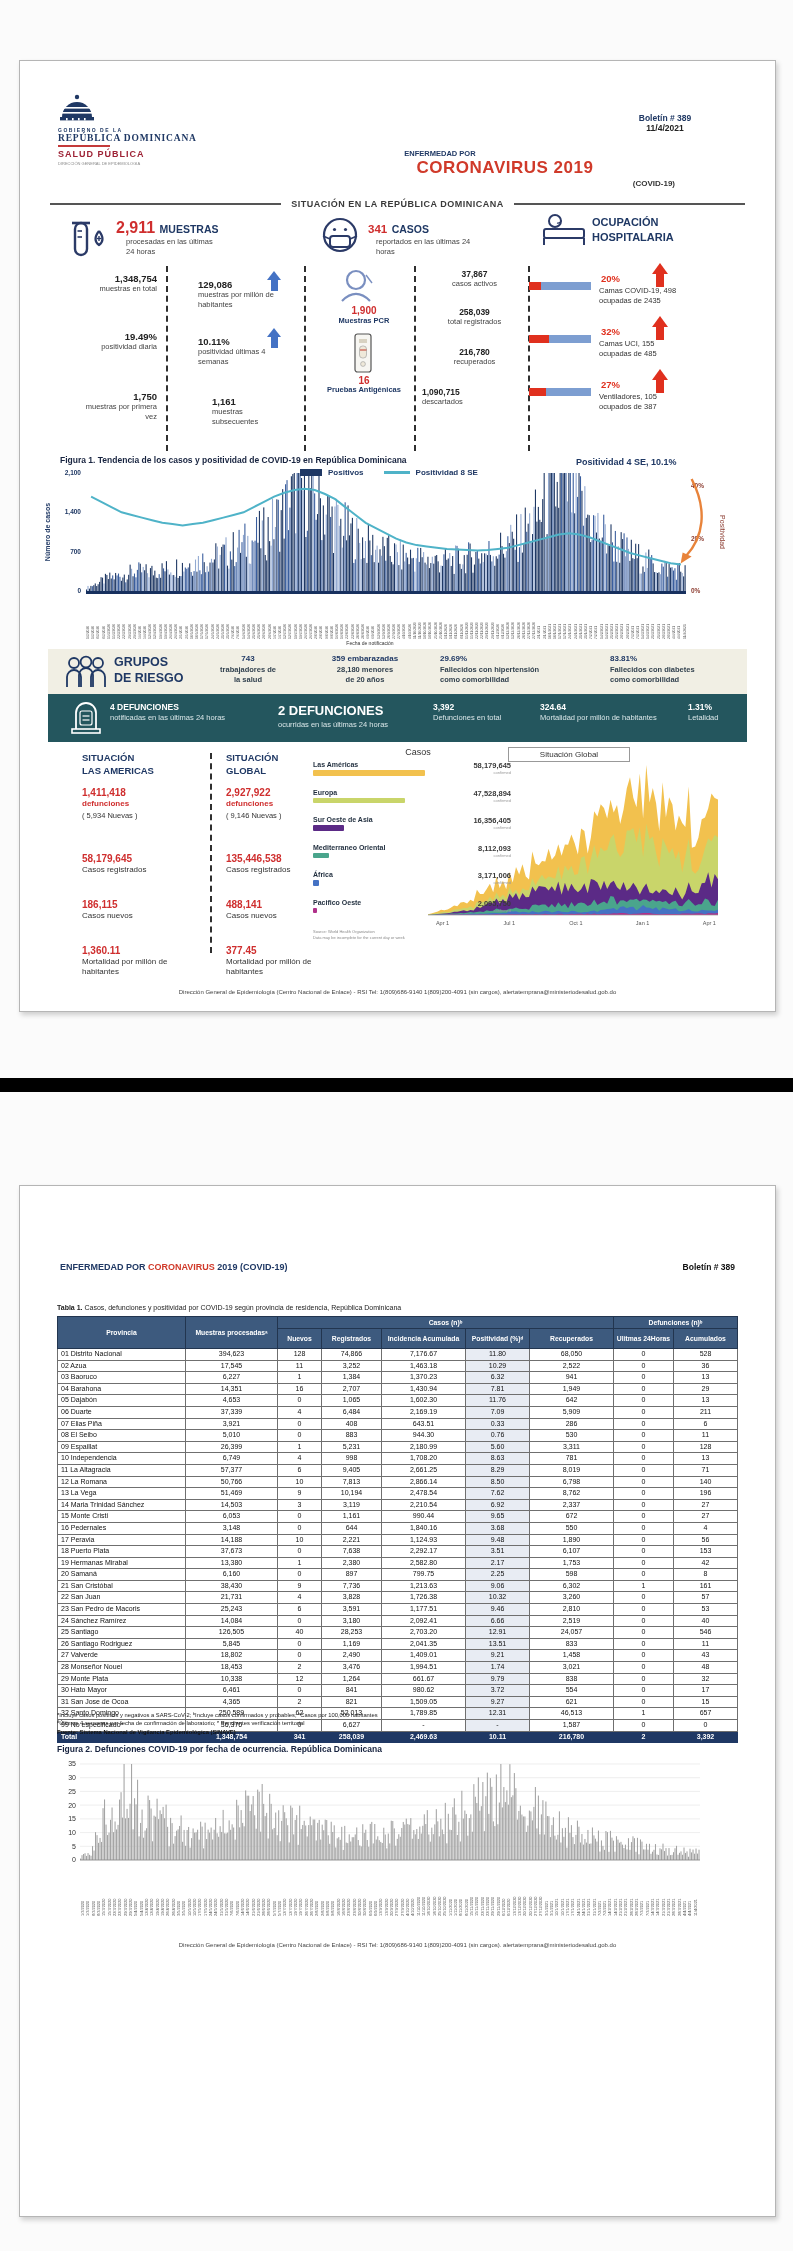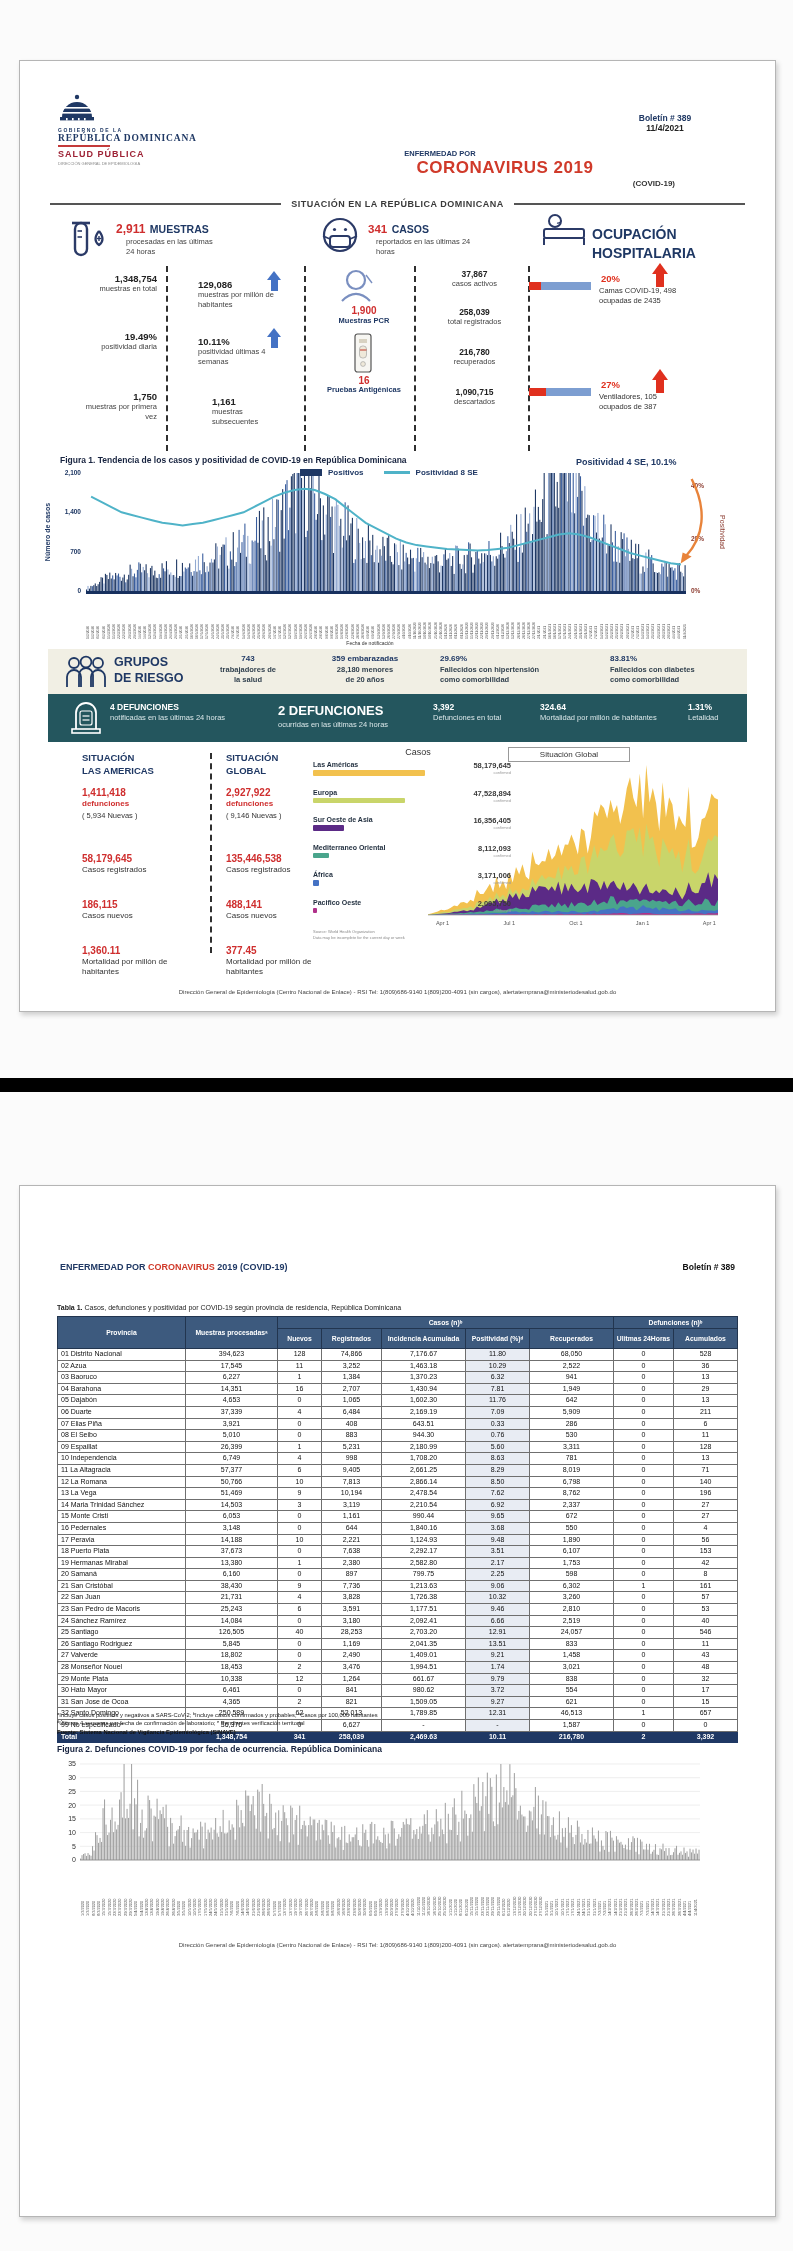--- a/index.html
+++ b/index.html
@@ -94,21 +94,21 @@
   <svg class="abs" style="left:48px;top:156px" width="42" height="46" viewBox="0 0 42 46">
     <rect x="7" y="6" width="12" height="32" rx="6" fill="none" stroke="#2b3a67" stroke-width="2.4"></rect>
     <line x1="4" y1="6" x2="22" y2="6" stroke="#2b3a67" stroke-width="2.6"></line>
     <line x1="9.5" y1="14" x2="14" y2="14" stroke="#2b3a67" stroke-width="1.6"></line>
     <line x1="9.5" y1="20" x2="14" y2="20" stroke="#2b3a67" stroke-width="1.6"></line>
     <path d="M31 14 q7 9 0 14 q-7 -5 0 -14" fill="none" stroke="#2b3a67" stroke-width="2.2"></path>
     <line x1="31" y1="19" x2="31" y2="24" stroke="#2b3a67" stroke-width="1.4"></line>
     <line x1="28.5" y1="21.5" x2="33.5" y2="21.5" stroke="#2b3a67" stroke-width="1.4"></line>
   </svg>
   <div class="abs" style="left:96px;top:158px;width:160px">
-    <span class="b red" style="font-size:12px">2,911</span>
+    <span class="b red" style="font-size:16px">2,911</span>
     <span class="b nav" style="font-size:10.5px">MUESTRAS</span>
     <div style="font-size:7.5px;color:#444;width:95px;margin-left:10px;line-height:1.3">procesadas en las últimas 24 horas</div>
   </div>
   <div class="abs" style="left:22px;top:212px;width:115px;text-align:right">
     <div class="b" style="font-size:9.5px;color:#222">1,348,754</div>
     <div style="font-size:7.5px;color:#444;line-height:1.3;width:80px;margin-left:35px">muestras en total</div>
   </div>
   <div class="abs" style="left:22px;top:270px;width:115px;text-align:right">
     <div class="b" style="font-size:9.5px;color:#222">19.49%</div>
     <div style="font-size:7.5px;color:#444;line-height:1.3;width:80px;margin-left:35px">positividad diaria</div>
@@ -178,44 +178,54 @@
           <div style="font-size:7.5px;color:#444">casos activos</div>
       </div>
       <div class="abs" style="top:38px;left:0;width:105px;text-align:center">
           <div class="b" style="font-size:8.5px;color:#222">258,039</div>
           <div style="font-size:7.5px;color:#444">total registrados</div>
       </div>
       <div class="abs" style="top:78px;left:0;width:105px;text-align:center">
           <div class="b" style="font-size:8.5px;color:#222">216,780</div>
           <div style="font-size:7.5px;color:#444">recuperados</div>
       </div>
-      <div class="abs" style="top:118px;left:0;width:105px;text-align:center">
+      <div class="abs" style="top:118px;left:0;width:105px;">
           <div class="b" style="font-size:8.5px;color:#222">1,090,715</div>
           <div style="font-size:7.5px;color:#444">descartados</div>
       </div>
     </div>
 
   <svg class="abs" style="left:521px;top:150px" width="46" height="36" viewBox="0 0 46 36">
     <circle cx="14" cy="10" r="6" fill="none" stroke="#2b3a67" stroke-width="2"></circle>
     <path d="M16 12 a3 3 0 0 0 4 -3" fill="none" stroke="#2b3a67" stroke-width="1.2"></path>
     <rect x="3" y="18" width="40" height="9" rx="2" fill="none" stroke="#2b3a67" stroke-width="2"></rect>
     <line x1="3" y1="27" x2="3" y2="34" stroke="#2b3a67" stroke-width="2"></line>
     <line x1="43" y1="27" x2="43" y2="34" stroke="#2b3a67" stroke-width="2"></line>
   </svg>
-  <div class="abs b nav" style="left:572px;top:164px;width:110px;font-size:14px;line-height:1.35">OCUPACIÓN HOSPITALARIA</div>
+  <div class="abs b nav" style="left:572px;top:154px;width:110px;font-size:11px;line-height:1.35">OCUPACIÓN HOSPITALARIA</div>
   <div class="abs" style="left:509px;top:208px;width:210px;height:160px">
       <div class="abs" style="top:0px;left:0;width:210px;height:50px">
           <div class="abs" style="top:13px;left:0;width:12.4px;height:8px;background:#e0301e"></div>
           <div class="abs" style="top:13px;left:12.4px;width:49.6px;height:8px;background:#7d9ed1"></div>
           <div class="abs b" style="top:4px;left:72px;font-size:9.5px;color:#e0301e">20%</div>
           <div class="abs uparr-r" style="top:-6px;left:122px;width:18px">
           <div class="h"></div>
           <div class="s"></div>
         </div>
           <div class="abs" style="top:17px;left:70px;font-size:7.5px;color:#333;width:135px;line-height:1.3">Camas COVID-19,  498<br>ocupadas de 2435</div>
+        </div>
+      <div class="abs" style="top:53px;left:0;width:210px;height:50px">
+          <div class="abs" style="top:13px;left:0;width:19.8px;height:8px;background:#e0301e"></div>
+          <div class="abs" style="top:13px;left:19.8px;width:42.2px;height:8px;background:#7d9ed1"></div>
+          <div class="abs b" style="top:4px;left:72px;font-size:9.5px;color:#e0301e">32%</div>
+          <div class="abs uparr-r" style="top:-6px;left:122px;width:18px">
+          <div class="h"></div>
+          <div class="s"></div>
+        </div>
+          <div class="abs" style="top:17px;left:70px;font-size:7.5px;color:#333;width:135px;line-height:1.3">Camas UCI,  155<br>ocupadas de 485</div>
         </div>
       <div class="abs" style="top:106px;left:0;width:210px;height:50px">
           <div class="abs" style="top:13px;left:0;width:16.7px;height:8px;background:#e0301e"></div>
           <div class="abs" style="top:13px;left:16.7px;width:45.3px;height:8px;background:#7d9ed1"></div>
           <div class="abs b" style="top:4px;left:72px;font-size:9.5px;color:#e0301e">27%</div>
           <div class="abs uparr-r" style="top:-6px;left:122px;width:18px">
           <div class="h"></div>
           <div class="s"></div>
         </div>
           <div class="abs" style="top:17px;left:70px;font-size:7.5px;color:#333;width:135px;line-height:1.3">Ventiladores, 105<br>ocupados de 387</div>

